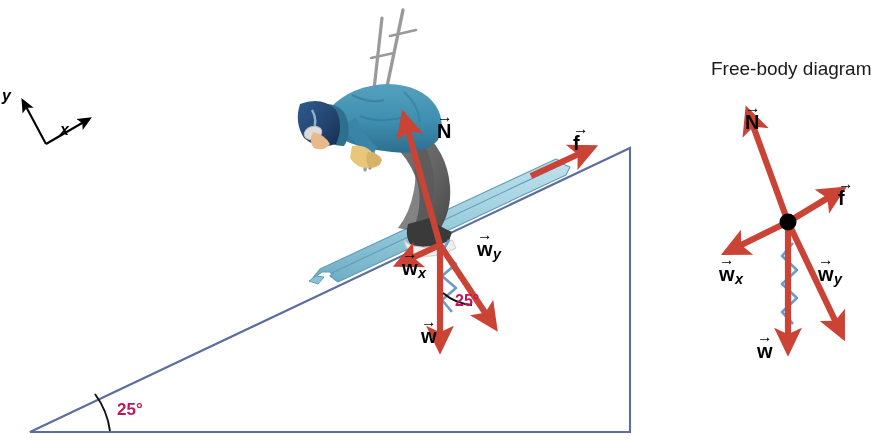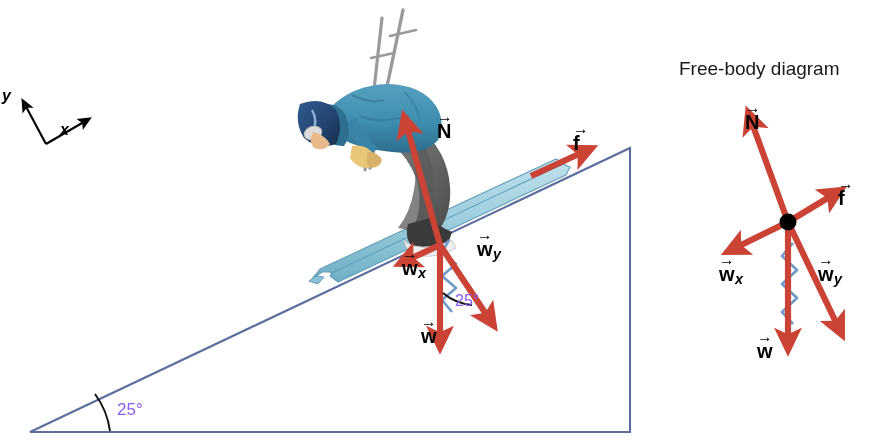--- a/index.html
+++ b/index.html
@@ -58,22 +58,22 @@
   }
   .plain-lbl {
     position: absolute;
     color: #1a1a1a;
     font-weight: normal;
     white-space: nowrap;
     user-select: none;
   }
   .deg-lbl {
     position: absolute;
-    color: #8b5cf6;
-    font-weight: normal;
+    color: #be185d;
+    font-weight: bold;
     white-space: nowrap;
     user-select: none;
   }
 </style>
 </head>
 <body>
 
 <div id="stage">
 
   <svg class="layer" viewBox="0 0 871 440">
@@ -235,21 +235,21 @@
     <span class="base">w</span><span class="sub">x</span>
   </div>
 
   <div class="lbl" style="left:477px; top:231px; font-size:20px;">
     <span class="vecbar">→</span>
     <span class="base">w</span><span class="sub">y</span>
   </div>
 
   <div class="deg-lbl" style="left:455px; top:292px; font-size:16px;">25°</div>
 
-  <div class="plain-lbl" style="left:679px; top:58px; font-size:19px;">Free-body diagram</div>
+  <div class="plain-lbl" style="left:711px; top:58px; font-size:19px;">Free-body diagram</div>
 
   <div class="lbl" style="left:745px; top:104px; font-size:20px;">
     <span class="vecbar">→</span>
     <span class="base">N</span>
   </div>
 
   <div class="lbl" style="left:838px; top:180px; font-size:20px;">
     <span class="vecbar">→</span>
     <span class="base">f</span>
   </div>

